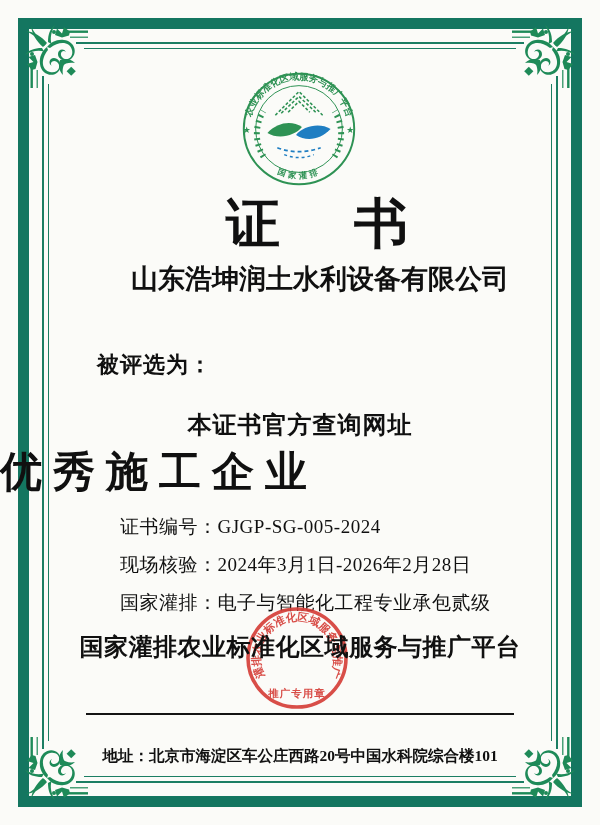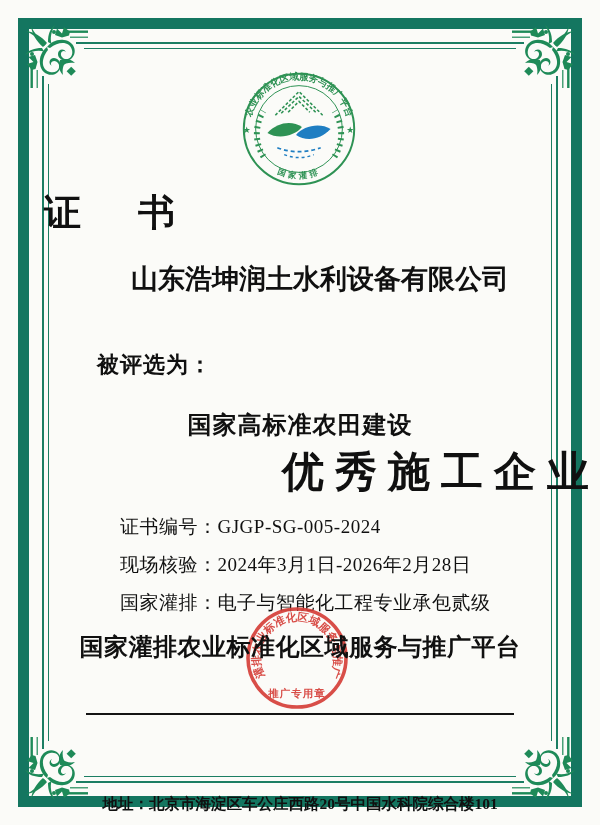--- a/index.html
+++ b/index.html
@@ -20,40 +20,40 @@
   .l-thin{left:48px;top:84px;bottom:84px;width:1.2px;}
   .r-med{right:42px;top:76px;bottom:76px;width:2.4px;}
   .r-thin{right:48px;top:84px;bottom:84px;width:1.2px;}
   .corner{position:absolute;width:64px;height:64px;}
   .c-tl{left:24px;top:24px;}
   .c-tr{right:24px;top:24px;transform:scaleX(-1);}
   .c-bl{left:24px;bottom:24px;transform:scaleY(-1);}
   .c-br{right:24px;bottom:24px;transform:scale(-1,-1);}
   
   .logo{position:absolute;left:230px;top:60px;width:138px;height:138px;}
-  .title{position:absolute;left:0;right:0;top:188px;
-    font-size:37px;font-weight:bold;letter-spacing:10px;margin-left:44px;}
+  .title{position:absolute;left:0;right:0;top:188px;text-align:center;
+    font-size:54px;font-weight:bold;letter-spacing:10px;margin-left:44px;}
   .company{position:absolute;left:87px;top:261px;font-size:27px;font-weight:bold;
     font-family:"Liberation Sans","DejaVu Sans",sans-serif;letter-spacing:0px;margin-left:44px;}
   .body1{position:absolute;left:124px;top:309px;font-size:22px;font-weight:bold;letter-spacing:1px;}
   .body2{position:absolute;left:86px;top:350px;font-size:22px;font-weight:bold;letter-spacing:1px;margin-left:11px;}
   .category{position:absolute;left:0;right:0;top:409px;text-align:center;
     font-size:24px;font-weight:bold;letter-spacing:1px;}
-  .award{position:absolute;left:0;right:0;top:444px;text-align:right;
+  .award{position:absolute;left:0;right:0;top:444px;text-align:left;
     font-size:42px;font-weight:bold;letter-spacing:11px;}
   .details{position:absolute;left:120px;top:514px;}
   .detail-row{font-size:19px;font-weight:normal;margin-bottom:12px;letter-spacing:0.5px;}
   .issuer{position:absolute;left:0;right:0;top:631px;text-align:center;
     font-size:24px;font-weight:bold;letter-spacing:0.5px;z-index:3;}
   .seal{position:absolute;left:245px;top:606px;width:104px;height:104px;z-index:2;opacity:0.92;}
   .rule{position:absolute;left:86px;top:713px;width:428px;height:2.4px;background:#141414;}
   .footer1{position:absolute;left:0;right:0;top:719px;text-align:center;
     font-size:15.5px;font-weight:bold;}
   .footer2{position:absolute;left:0;right:0;top:746px;text-align:center;
-    font-size:15.5px;font-weight:bold;margin-top:48px;}
+    font-size:15.5px;font-weight:bold;}
   .gap-left{margin-left:20px;}
 </style>
 </head>
 <body>
 
 <div class="page">
 
   <svg width="0" height="0" style="position:absolute" aria-hidden="true">
     <defs>
       <g id="flourish" fill="#1e8a58" stroke="none">
@@ -135,21 +135,21 @@
       <path d="M106 98 C115 84 115 66 106 52"></path>
     </g>
   </svg>
 
   <div class="title">证　书</div>
 
   <div class="company">山东浩坤润土水利设备有限公司</div>
 
   <div class="body2">被评选为：</div>
 
-  <div class="category">国家高标准农田建设</div>
+  <div class="category">本证书官方查询网址</div>
   <div class="award">优秀施工企业</div>
 
   <div class="details">
     <div class="detail-row">
       <span>证书编号：</span><span>GJGP-SG-005-2024</span>
     </div>
     <div class="detail-row">
       <span>现场核验：</span><span>2024年3月1日-2026年2月28日</span>
     </div>
     <div class="detail-row">

